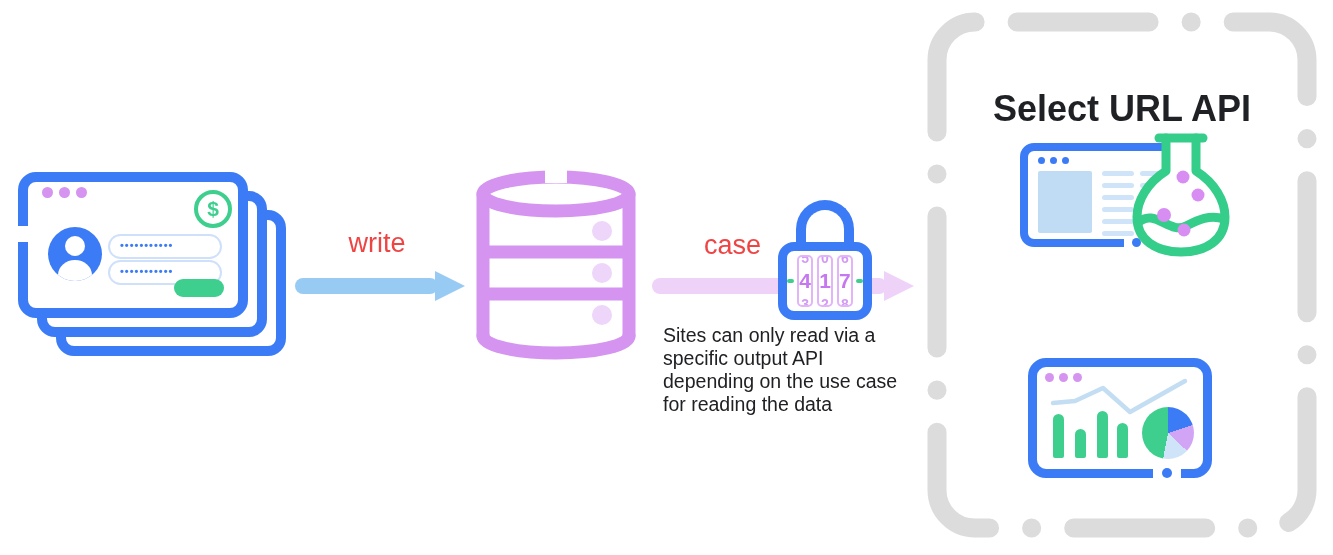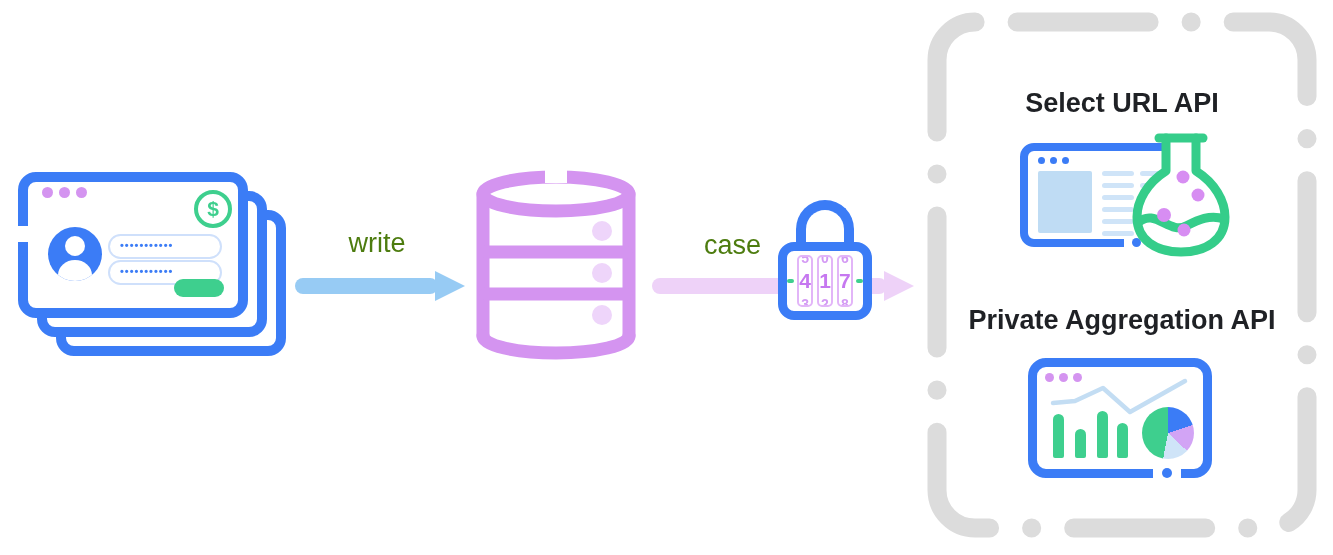--- a/index.html
+++ b/index.html
@@ -34,29 +34,29 @@
   .arrow .shaft{position:absolute;left:0;top:7px;height:16px;border-radius:8px;}
   .arrow .head{position:absolute;top:0;width:0;height:0;border-top:15px solid transparent;border-bottom:15px solid transparent;}
   .arrow-write{left:295px;top:271px;width:170px;}
   .arrow-write .shaft{width:143px;background:#97cbf4;}
   .arrow-write .head{left:140px;border-left:30px solid #97cbf4;}
   .arrow-read{left:652px;top:271px;width:262px;z-index:2;}
   .arrow-read .shaft{width:235px;background:#eed2f8;}
   .arrow-read .head{left:232px;border-left:30px solid #eed2f8;}
 
   
-  .flow-label{position:absolute;font-size:27px;color:#4d7c0f;}
+  .flow-label{position:absolute;font-size:27px;color:#ef4444;}
   .lbl-write{left:292px;top:228px;width:170px;text-align:center;}
   .lbl-read{left:650px;top:230px;width:165px;text-align:center;}
   .desc{position:absolute;font-size:19.5px;line-height:23px;color:#202124;}
   .desc-write{left:293px;top:311px;width:192px;}
   .desc-read{left:663px;top:324px;width:242px;}
   .big-title{position:absolute;font-weight:bold;color:#1f2125;text-align:center;}
   .ss-title{left:427px;top:126px;width:260px;font-size:28px;}
-  .t-select{left:937px;top:88px;width:370px;font-size:27px;}
+  .t-select{left:937px;top:88px;width:370px;font-size:36px;}
   .t-private{left:937px;top:305px;width:370px;font-size:27px;}
 
   
   .db-svg{position:absolute;left:475px;top:170px;z-index:1;}
 
   
   .lock{position:absolute;left:778px;top:200px;width:94px;height:120px;z-index:3;}
   .shackle{position:absolute;left:18px;top:0;width:58px;height:56px;border:10px solid #3b7cf6;
            border-bottom:none;border-radius:29px 29px 0 0;box-sizing:border-box;}
   .lock-body{position:absolute;left:0;top:42px;width:94px;height:78px;background:#fff;border:9px solid #3b7cf6;
@@ -171,20 +171,21 @@
         <span class="b">2</span>
       </span>
       <span class="dial">
         <span class="t">6</span>
         <span class="m">7</span>
         <span class="b">8</span>
       </span>
       <span class="tick"></span>
     </div>
   </div>
+  <div class="desc desc-read">Sites can only read via a specific output API depending on the use case for reading the data</div>
 
   <svg class="panel-svg" width="1333" height="555" viewBox="0 0 1333 555">
     <rect x="937" y="22" width="370" height="506" rx="38" fill="none" stroke="#dcdcdc" stroke-width="19" stroke-linecap="round" stroke-dasharray="0.1 42 132 42"></rect>
   </svg>
 
   <div class="big-title t-select">Select URL API</div>
 
   <div class="browser">
     <div class="tl-dots">
         <i></i>
@@ -212,21 +213,20 @@
     <path d="M33,5 L77,5" fill="none" stroke="#35cd8a" stroke-width="9" stroke-linecap="round"></path>
     <path d="M12,90 C28,74 44,102 60,93 C72,87 84,81 98,86" fill="none" stroke="#35cd8a" stroke-width="9" stroke-linecap="round"></path>
     <g fill="#d78df2">
       <circle cx="57" cy="44" r="6.5"></circle>
       <circle cx="72" cy="62" r="6.5"></circle>
       <circle cx="38" cy="82" r="7"></circle>
       <circle cx="58" cy="97" r="6.5"></circle>
     </g>
   </svg>
 
-  <div class="big-title t-private">Private Aggregation API</div>
 
   <div class="dash">
     <div class="tl-dots">
         <i></i>
         <i></i>
         <i></i>
       </div>
     <svg class="line-chart" width="166" height="50" viewBox="0 0 166 50">
       <polyline points="16,36 38,34 66,21 93,45 148,14" fill="none" stroke="#c3ddf3" stroke-width="4.5" stroke-linecap="round" stroke-linejoin="round"></polyline>
     </svg>

